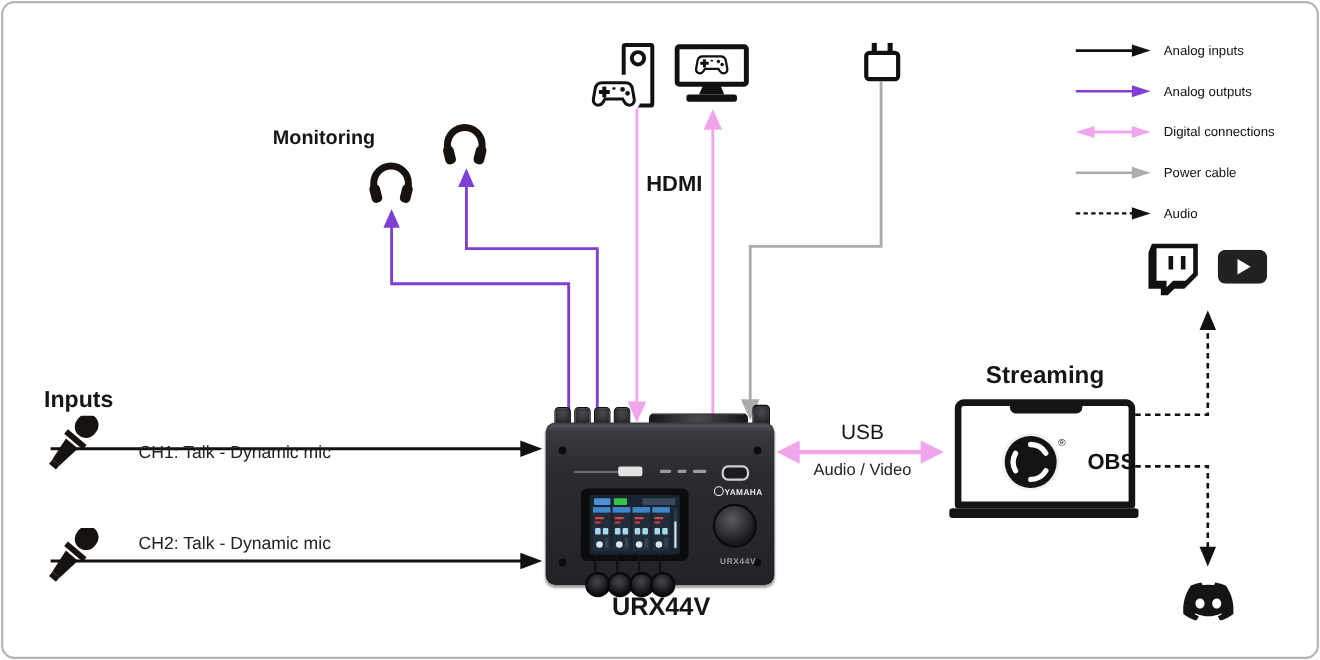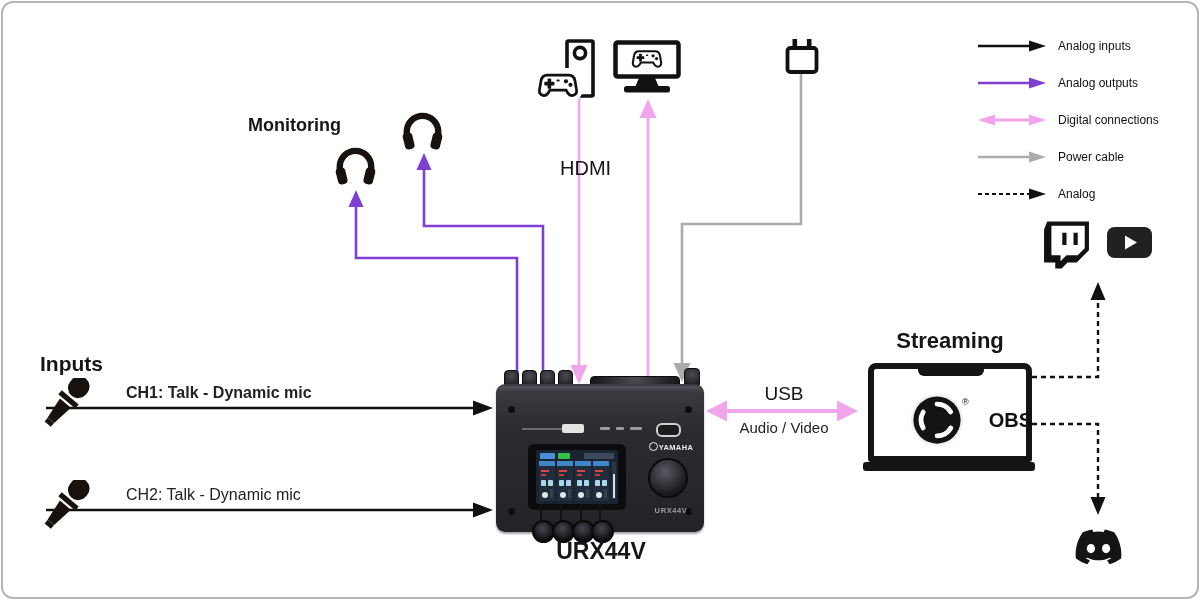--- a/index.html
+++ b/index.html
@@ -71,24 +71,24 @@
     background:radial-gradient(circle at 42% 34%,#5a5a62,#1a1a1e 68%);border:2px solid #0b0b0d;}
   .dev-model{position:absolute;left:144px;top:122px;width:62px;text-align:center;font-size:7.5px;font-weight:bold;
     color:#9c9ca4;letter-spacing:.6px;}
   .fader-slot{position:absolute;width:2px;height:22px;background:#121214;top:120px;}
   .fader-knob{position:absolute;width:19px;height:19px;border-radius:50%;top:136px;
     background:radial-gradient(circle at 45% 35%,#46464d,#101013 70%);border:2px solid #09090b;}
   .device-caption{position:absolute;left:494px;top:538px;width:214px;text-align:center;font-weight:bold;font-size:23px;color:#161616;}
   .usb-label{position:absolute;left:706px;top:383px;width:156px;text-align:center;font-weight:normal;font-size:19px;}
   .usb-sub{position:absolute;left:706px;top:419px;width:156px;text-align:center;font-size:15px;color:#222;}
   .streaming-title{position:absolute;left:868px;top:328px;width:164px;text-align:center;font-weight:bold;font-size:22px;}
-  .hdmi-label{position:absolute;left:560px;top:157px;width:106px;font-weight:normal;font-size:20px;}
+  .hdmi-label{position:absolute;left:560px;top:157px;width:106px;text-align:center;font-weight:bold;font-size:20px;}
   .monitoring-title{position:absolute;left:248px;top:115px;font-weight:bold;font-size:18px;}
   .inputs-title{position:absolute;left:40px;top:352px;font-weight:bold;font-size:21px;}
-  .ch1-label{position:absolute;left:126px;top:384px;font-weight:bold;}
+  .ch1-label{position:absolute;left:126px;top:403px;}
   .ch2-label{position:absolute;left:126px;top:486px;}
 </style>
 </head>
 <body>
 
 <div id="stage">
 
   <svg width="0" height="0" style="position:absolute">
     <defs>
       <symbol id="gamepad" viewBox="0 0 40 26">
@@ -173,21 +173,21 @@
         <line x1="2" y1="7" x2="54" y2="7"></line>
           <polygon points="70,7 53,1.5 53,12.5" style="fill:var(--power_cable)"></polygon>
       </svg>
       <span class="lg-label">Power cable</span>
     </div>
     <div class="legend-row">
       <svg class="lg-dash-black" viewBox="0 0 72 14">
         <line x1="2" y1="7" x2="54" y2="7"></line>
           <polygon points="70,7 53,1.5 53,12.5" style="fill:var(--others)"></polygon>
       </svg>
-      <span class="lg-label">Analog</span>
+      <span class="lg-label">Audio</span>
     </div>
   </div>
 
   <svg class="abs" style="left:536px;top:38px" width="62" height="66" viewBox="0 0 62 66">
     <rect x="31" y="3" width="26" height="55" rx="1.5" fill="#fff" stroke="#111" stroke-width="3.6"></rect>
     <circle cx="44" cy="15" r="5.6" fill="#fff" stroke="#111" stroke-width="3.6"></circle>
     <rect x="0" y="30" width="46" height="33" rx="9" fill="#fff"></rect>
     <use href="#gamepad" x="1" y="33" width="42" height="27.3"></use>
   </svg>
   <svg class="abs" style="left:613px;top:40px" width="68" height="54" viewBox="0 0 68 54">

